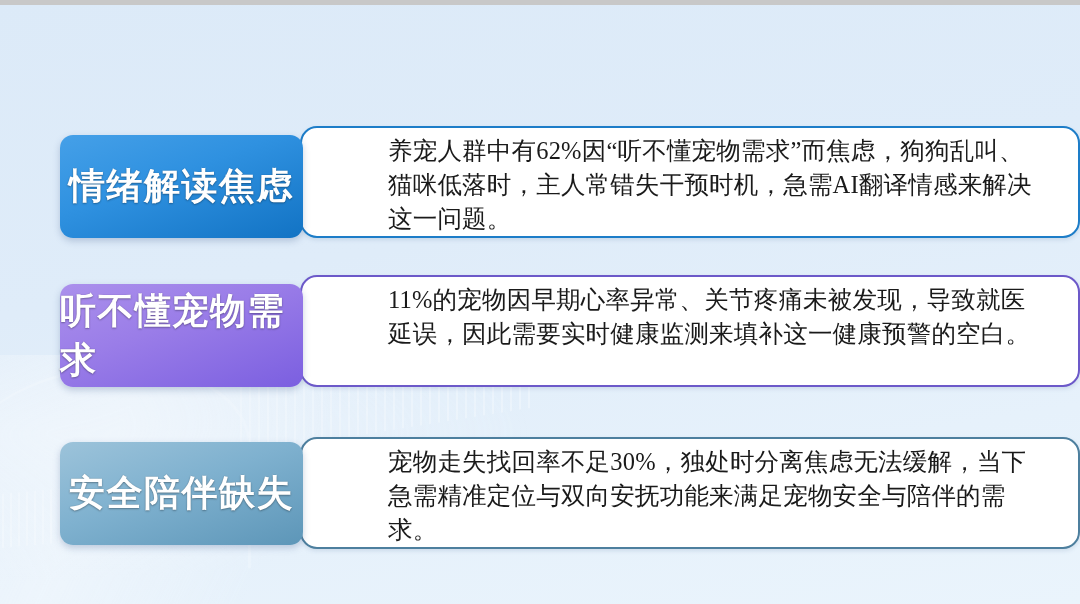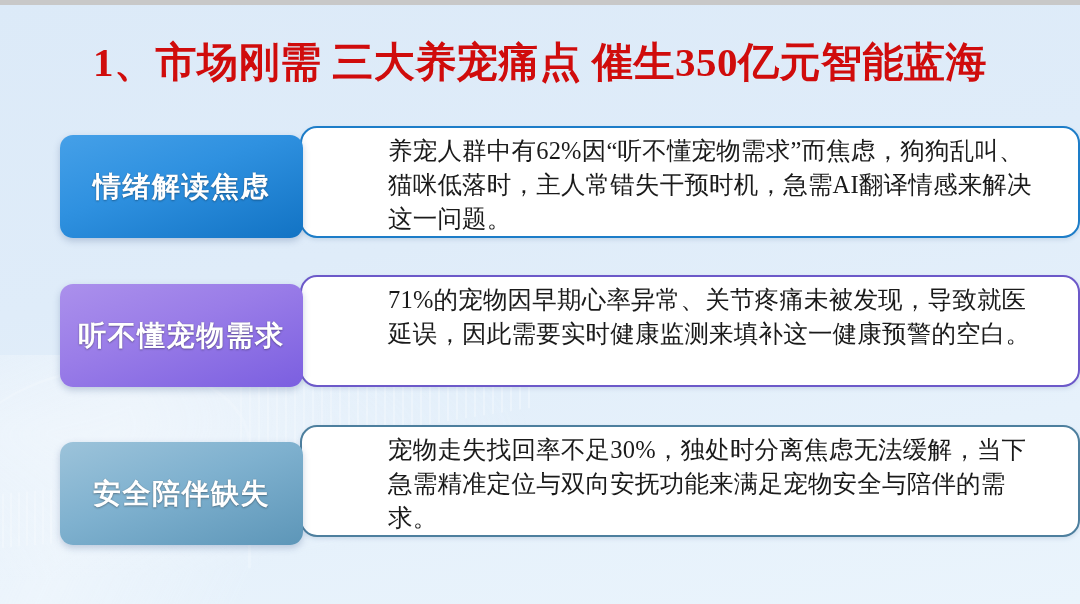--- a/index.html
+++ b/index.html
@@ -157,21 +157,21 @@
     height: 103px;
     border-radius: 13px;
     box-sizing: border-box;
     display: flex;
     align-items: center;
     justify-content: center;
     box-shadow: 0 3px 7px rgba(60,90,140,0.28);
   }
 
   .card-tab-label {
-    font-size: 28px;
+    font-size: 36px;
     font-weight: bold;
     color: #ffffff;
     letter-spacing: 1.5px;
     font-family: "Liberation Serif", "DejaVu Serif", serif;
     text-shadow:
       0 1px 2px rgba(0,0,0,0.30),
       0 0 1px rgba(0,0,0,0.25);
   }
 
   
@@ -183,56 +183,55 @@
 
   
   #card-2 { top: 275px; }
   #card-2 .card-body { border-color: #6c59c9; }
   #card-2 .card-tab {
     background: linear-gradient(160deg, #ab90ec 0%, #9a7de8 42%, #7b5fe0 100%);
   }
 
   
   #card-3 { top: 425px; }
-  #card-3 .card-body { border-color: #4d7f9e; }
+  #card-3 .card-body { border-color: #4d7f9e; margin-top: 12px; }
   #card-3 .card-tab {
     background: linear-gradient(160deg, #9cc3da 0%, #7fb1cf 45%, #5d96b8 100%);
     margin-top: 8px;
   }
 </style>
 </head>
 <body>
 
 <div class="slide">
 
   <div class="top-strip"></div>
 
   <div class="bg-watermark">
     <div class="sweep"></div>
     <div class="arc"></div>
     <div class="grill"></div>
     <div class="grill2"></div>
   </div>
 
-  <div class="title">1、市场刚需  三大养宠痛点  催生350亿元智能蓝海</div>
 
   <div class="cards">
 
     <div class="card" id="card-1">
       <div class="card-body">
         <div class="card-text">养宠人群中有62%因“听不懂宠物需求”而焦虑，狗狗乱叫、猫咪低落时，主人常错失干预时机，急需AI翻译情感来解决这一问题。</div>
       </div>
       <div class="card-tab">
         <span class="card-tab-label">情绪解读焦虑</span>
       </div>
     </div>
 
     <div class="card" id="card-2">
       <div class="card-body">
-        <div class="card-text">71%的宠物因早期心率异常、关节疼痛未被发现，导致就医延误，因此需要实时健康监测来填补这一健康预警的空白。</div>
+        <div class="card-text">11%的宠物因早期心率异常、关节疼痛未被发现，导致就医延误，因此需要实时健康监测来填补这一健康预警的空白。</div>
       </div>
       <div class="card-tab">
         <span class="card-tab-label">听不懂宠物需求</span>
       </div>
     </div>
 
     <div class="card" id="card-3">
       <div class="card-body">
         <div class="card-text">宠物走失找回率不足30%，独处时分离焦虑无法缓解，当下急需精准定位与双向安抚功能来满足宠物安全与陪伴的需求。</div>
       </div>

